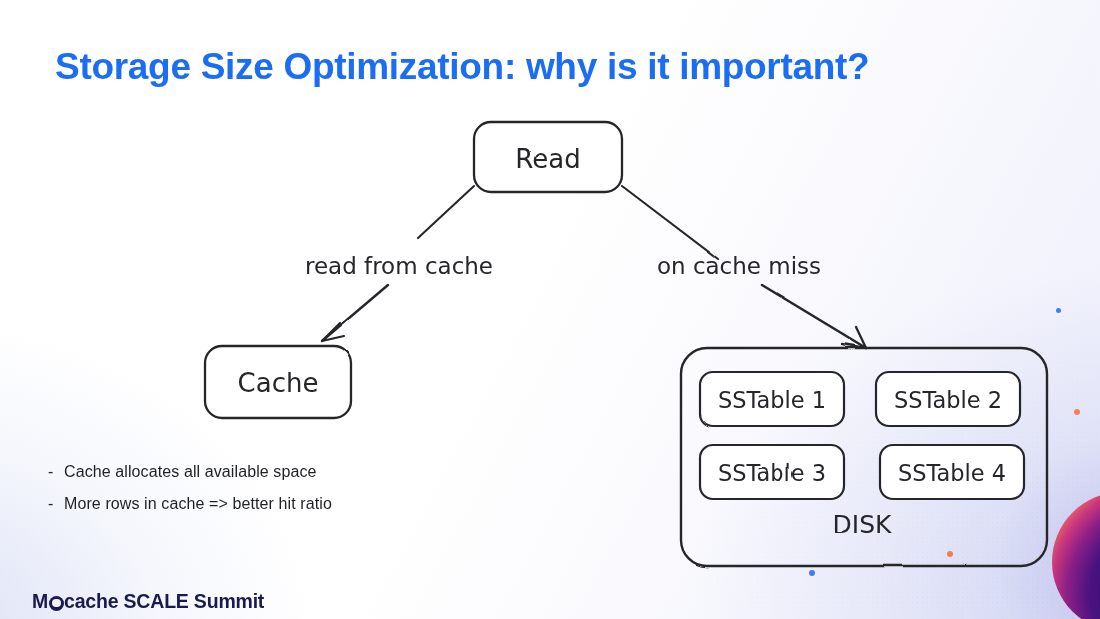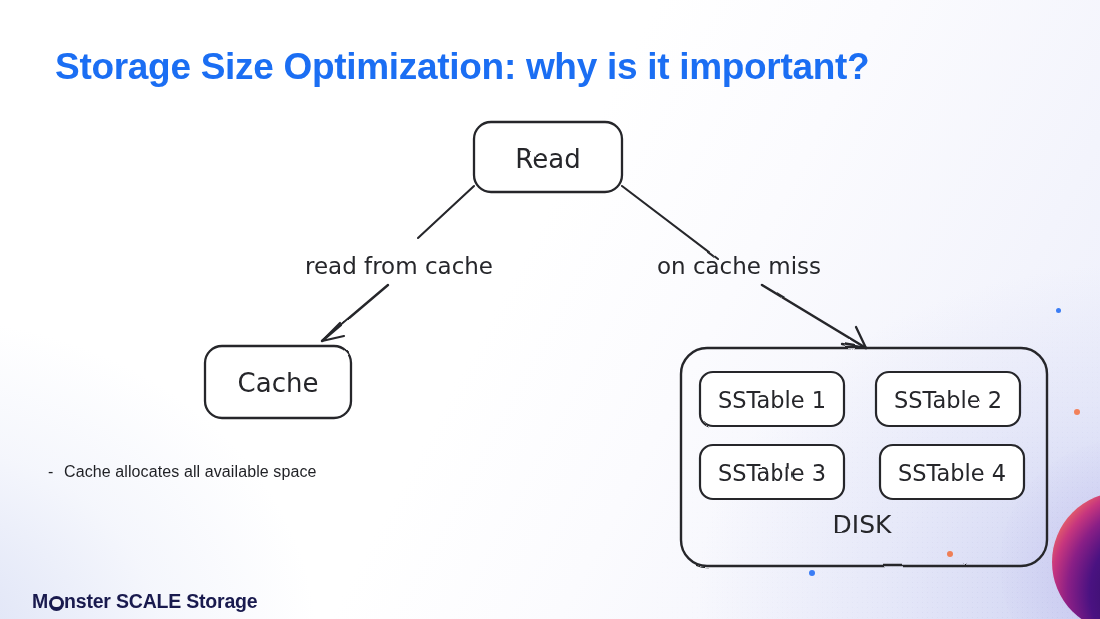--- a/index.html
+++ b/index.html
@@ -219,26 +219,29 @@
         <text class="hand-text" x="862" y="533" font-size="25" text-anchor="middle">DISK</text>
       </g>
 
     </g>
   </svg>
 
   <div id="bullets">
     <div class="bullet-line">
       <span class="bullet-dash">-</span><span>Cache allocates all available space</span>
     </div>
+    <div class="bullet-line">
+      <span class="bullet-dash">-</span><span>More rows in cache =&gt; better hit ratio</span>
+    </div>
   </div>
 
   <div id="footer-logo">
     <span>M</span>
       <span class="eye"></span>
-      <span>nster SCALE Storage</span>
+      <span>cache SCALE Summit</span>
   </div>
 
   <div class="deco-dot" style="left:1056px; top:308px; width:5px; height:5px; background:#3b7df5;"></div>
   <div class="deco-dot" style="left:1074px; top:409px; background:#f2815a;"></div>
   <div class="deco-dot" style="left:947px; top:551px; background:#ef7f56;"></div>
   <div class="deco-dot" style="left:809px; top:570px; background:#3b7df5;"></div>
 
 </div>
 
 </body></html>

